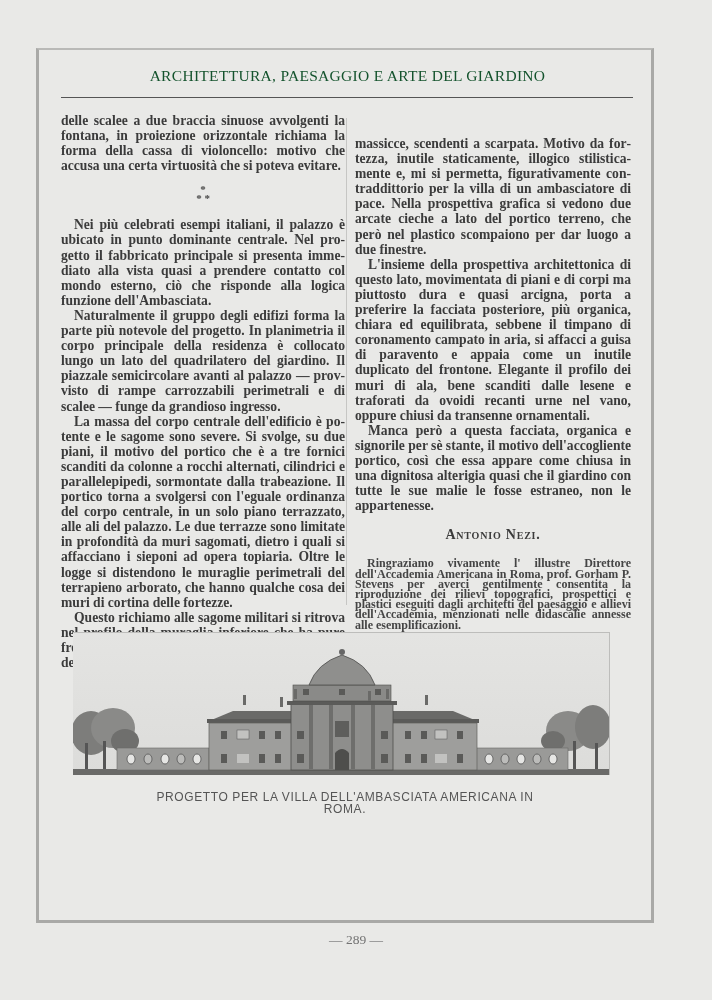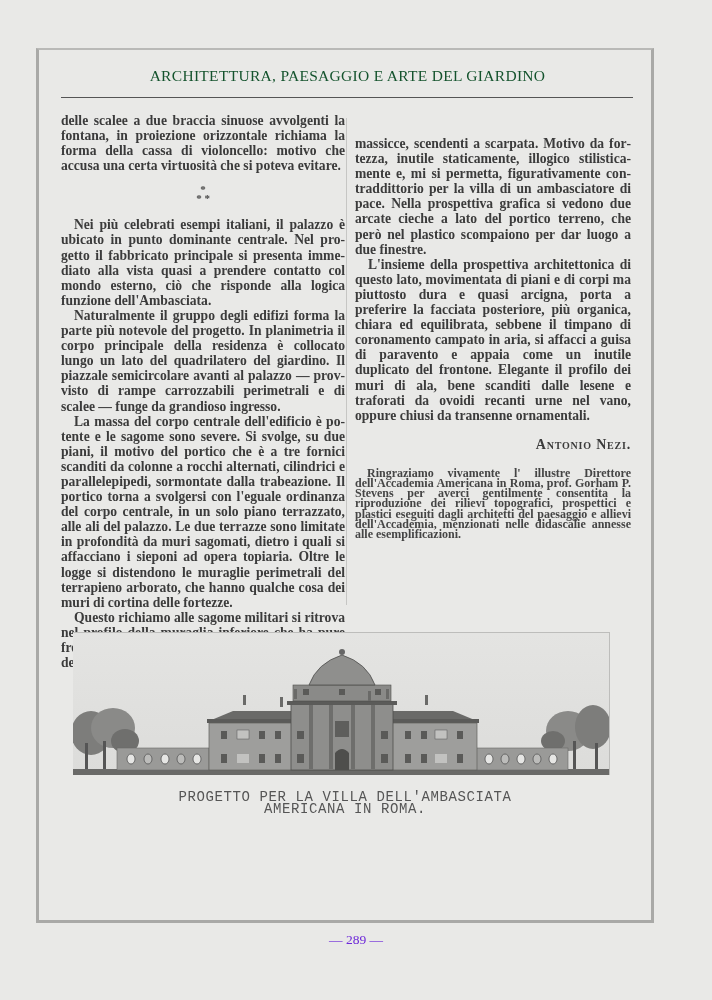--- a/index.html
+++ b/index.html
@@ -52,21 +52,21 @@
   .col p.noindent { text-indent: 0; }
   .col-divider {
     position: absolute; left: 346px; top: 118px; width: 0; height: 487px;
     border-left: 1px solid #c6c6c4;
   }
   .asterism {
     text-align: center; font-size: 11px; line-height: 9px;
     margin: 12px 0 14px 0; color: #444;
   }
   .signature {
-    text-align: right; margin-top: 14px; margin-right: 0;
+    text-align: center; margin-top: 14px; margin-right: 0;
     font-family: "Liberation Serif", serif;
     font-variant: small-caps; font-size: 14px; letter-spacing: 0.8px;
   }
   .ack {
     margin-top: 16px;
     font-family: "Liberation Serif", serif;
     font-size: 12px; line-height: 10.2px;
     text-align: justify; color: #454545;
     text-indent: 12px;
   }
@@ -76,29 +76,29 @@
     background: linear-gradient(#e4e4e2, #dcdcda);
     border-top: 1px solid #bdbdbb;
     border-right: 1px solid #bdbdbb;
     overflow: hidden;
   }
   .figure svg { position: absolute; left: 0; top: 0; }
   .caption {
     position: absolute;
     left: 150px; top: 791px; width: 390px;
     text-align: center;
-    font-family: Liberation Mono, monospace;
-    font-size: 14px; line-height: 12px;
+    font-family: Liberation Sans, sans-serif;
+    font-size: 12px; line-height: 12px;
     letter-spacing: 0.6px; color: #555;
     text-transform: uppercase;
   }
   .page-number {
     position: absolute; left: 256px; top: 932px; width: 200px;
     text-align: center; font-size: 13.5px;
-    font-family: "Liberation Serif", serif; color: #6d28d9;
+    font-family: "Liberation Serif", serif; color: #737373;
   }
 </style>
 </head>
 <body>
 
 <div class="frame"></div>
 
 <div class="header">ARCHITETTURA, PAESAGGIO E ARTE DEL GIARDINO</div>
 <div class="header-rule"></div>
 
@@ -109,20 +109,21 @@
   <p>Naturalmente il gruppo degli edifizi forma la parte più notevole del progetto. In planimetria il corpo principale della residenza è collocato lungo un lato del quadrilatero del giardino. Il piazzale semicircolare avanti al palazzo — prov­visto di rampe carrozzabili perimetrali e di scalee — funge da grandioso ingresso.</p>
   <p>La massa del corpo centrale dell'edificio è po­tente e le sagome sono severe. Si svolge, su due piani, il motivo del portico che è a tre fornici scanditi da colonne a rocchi alternati, cilindrici e parallelepipedi, sormontate dalla trabeazione. Il portico torna a svolgersi con l'eguale ordinanza del corpo centrale, in un solo piano terrazzato, alle ali del palazzo. Le due terrazze sono limitate in profondità da muri sagomati, dietro i quali si affacciano i sieponi ad opera topiaria. Oltre le logge si distendono le muraglie perimetrali del terrapieno arborato, che hanno qualche cosa dei muri di cortina delle fortezze.</p>
   <p>Questo richiamo alle sagome militari si ritrova nel profilo della muraglia inferiore che ha pure frequenti e inutili risalti e perfino nel profilo delle pilastrate angolari del corpo centrale, lisce,</p>
 </div>
 
 <div class="col-divider"></div>
 
 <div class="col col-right">
   <p class="noindent">massicce, scendenti a scarpata. Motivo da for­tezza, inutile staticamente, illogico stilistica­mente e, mi si permetta, figurativamente con­traddittorio per la villa di un ambasciatore di pace. Nella prospettiva grafica si vedono due arcate cieche a lato del portico terreno, che però nel plastico scompaiono per dar luogo a due finestre.</p>
   <p>L'insieme della prospettiva architettonica di questo lato, movimentata di piani e di corpi ma piuttosto dura e quasi arcigna, porta a preferire la facciata posteriore, più organica, chiara ed equilibrata, sebbene il timpano di coronamento campato in aria, si affacci a guisa di paravento e appaia come un inutile duplicato del frontone. Elegante il profilo dei muri di ala, bene scanditi dalle lesene e traforati da ovoidi recanti urne nel vano, oppure chiusi da transenne ornamen­tali.</p>
+  <p>Manca però a questa facciata, organica e signorile per sè stante, il motivo dell'accogliente portico, così che essa appare come chiusa in una dignitosa alterigia quasi che il giardino con tutte le sue malie le fosse estraneo, non le appartenesse.</p>
   <div class="signature">Antonio Nezi.</div>
   <div class="ack">Ringraziamo vivamente l' illustre Direttore dell'Accademia Americana in Roma, prof. Gorham P. Stevens per averci gentilmente consentita la riproduzione dei rilievi topografici, prospettici e plastici eseguiti dagli architetti del paesaggio e allievi dell'Accademia, menzionati nelle didascalie annesse alle esemplificazioni.</div>
 </div>
 
 <div class="figure">
   <svg width="536" height="142" viewBox="0 0 536 142">
 
     <rect x="0" y="136" width="536" height="6" fill="#6a6a68"></rect>
 
     <g>

